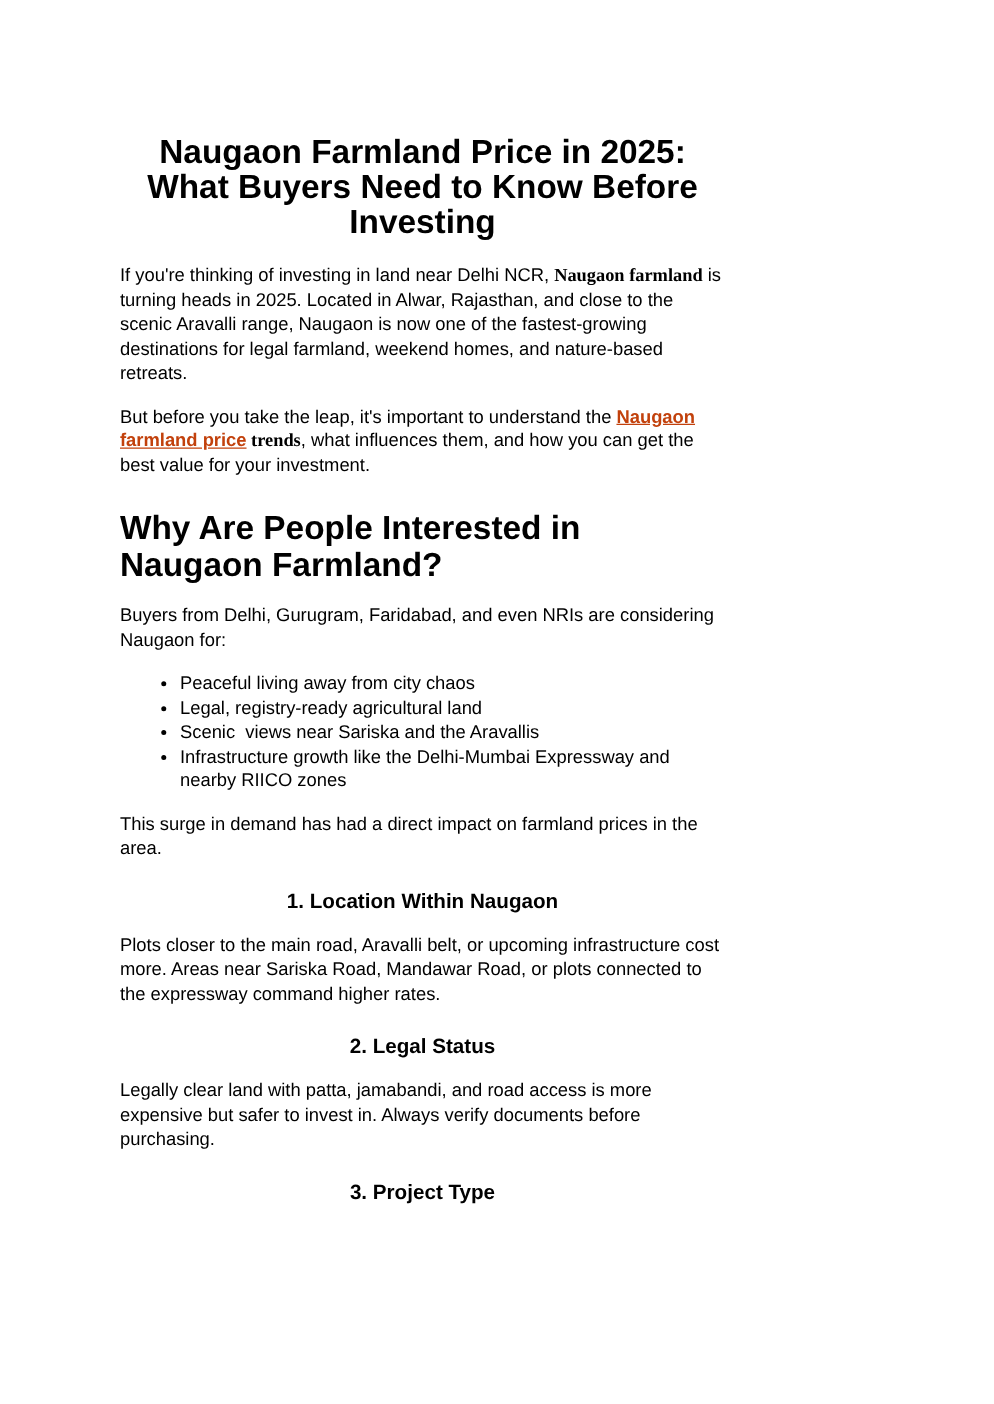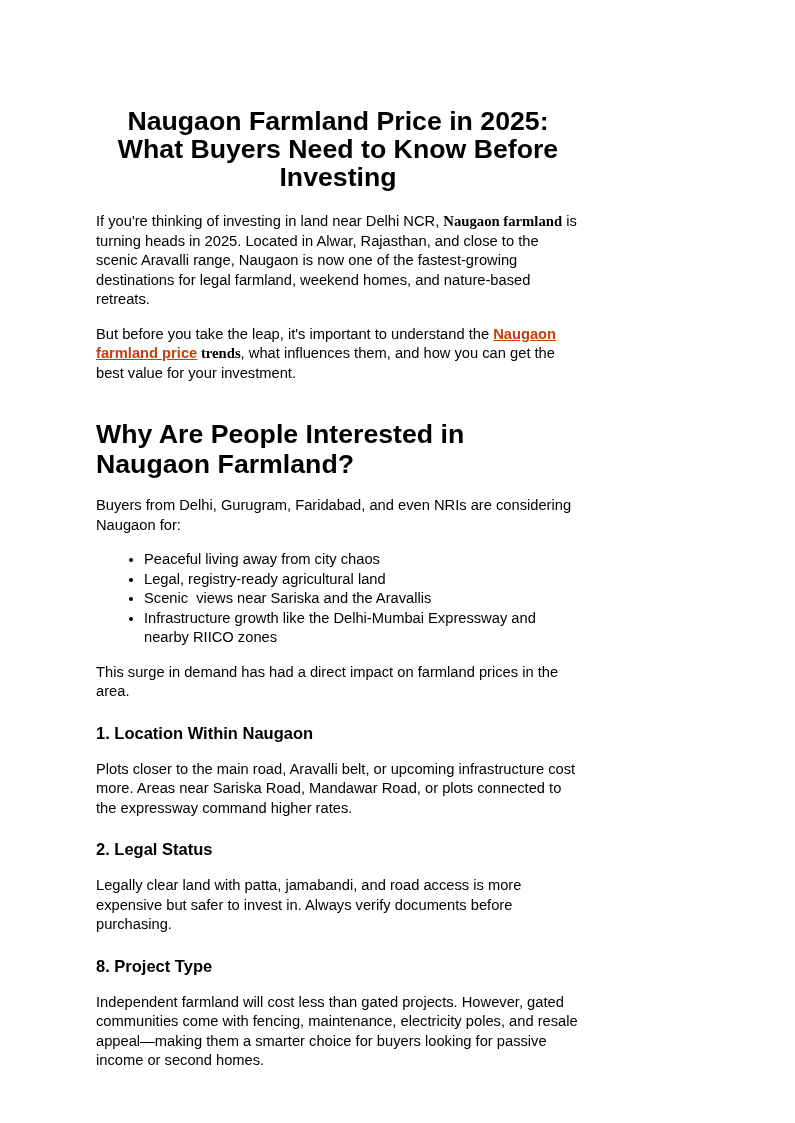--- a/index.html
+++ b/index.html
@@ -22,27 +22,28 @@
     font-size: 26.7px;
     line-height: 28px;
     font-weight: 700;
     text-align: center;
     margin: 0 0 21px 0;
   }
   h2.section-heading {
     font-size: 26.7px;
     line-height: 30px;
     font-weight: 700;
-    margin: 36px 0 17px 0;
+    margin: 24px 0 17px 0;
   }
   h3.sub-heading {
     font-size: 16.5px;
     line-height: 22px;
     font-weight: 700;
     margin: 20px 0 16px 0;
+    text-align: center;
   }
   p.body-text {
     font-size: 14.7px;
     line-height: 19.5px;
     margin: 0 0 15px 0;
   }
   ul.bullet-list {
     margin: 15px 0 15px 0;
     padding-left: 48px;
     font-size: 14.7px;
@@ -92,18 +93,17 @@
     <h3 class="sub-heading">1. Location Within Naugaon</h3>
     <p class="body-text">Plots closer to the main road, Aravalli belt, or upcoming infrastructure cost more. Areas near Sariska Road, Mandawar Road, or plots connected to the expressway command higher rates.</p>
   </div>
 
   <div class="factor">
     <h3 class="sub-heading">2. Legal Status</h3>
     <p class="body-text">Legally clear land with patta, jamabandi, and road access is more expensive but safer to invest in. Always verify documents before purchasing.</p>
   </div>
 
   <div class="factor">
-    <h3 class="sub-heading">8. Project Type</h3>
-    <p class="body-text">Independent farmland will cost less than gated projects. However, gated communities come with fencing, maintenance, electricity poles, and resale appeal—making them a smarter choice for buyers looking for passive income or second homes.</p>
+    <h3 class="sub-heading">3. Project Type</h3>
   </div>
 
 
 </div>
 
 </body></html>

